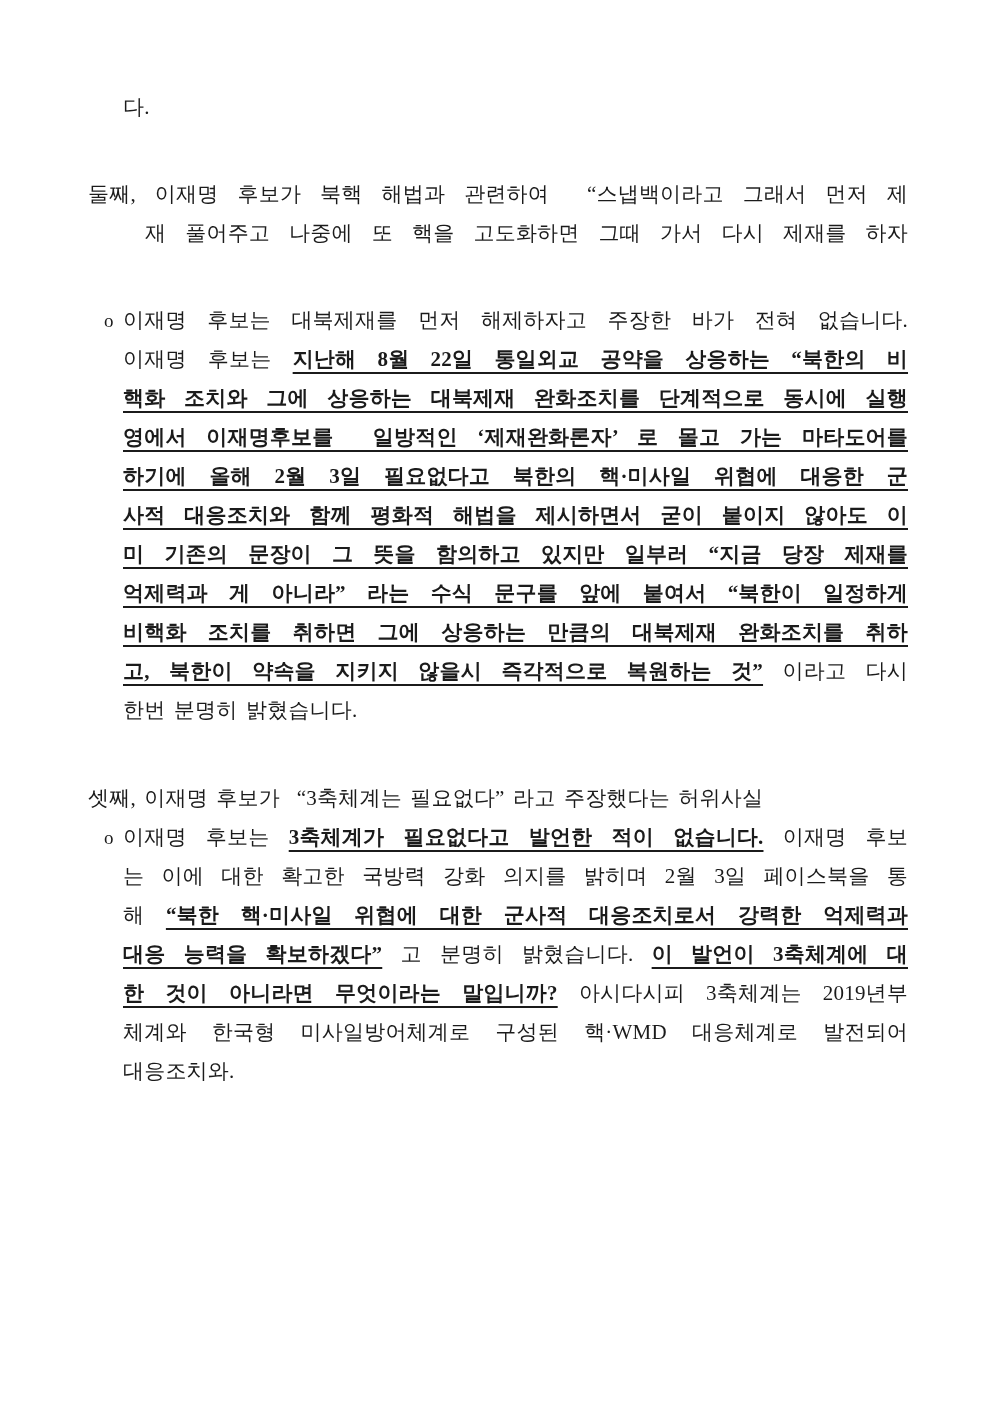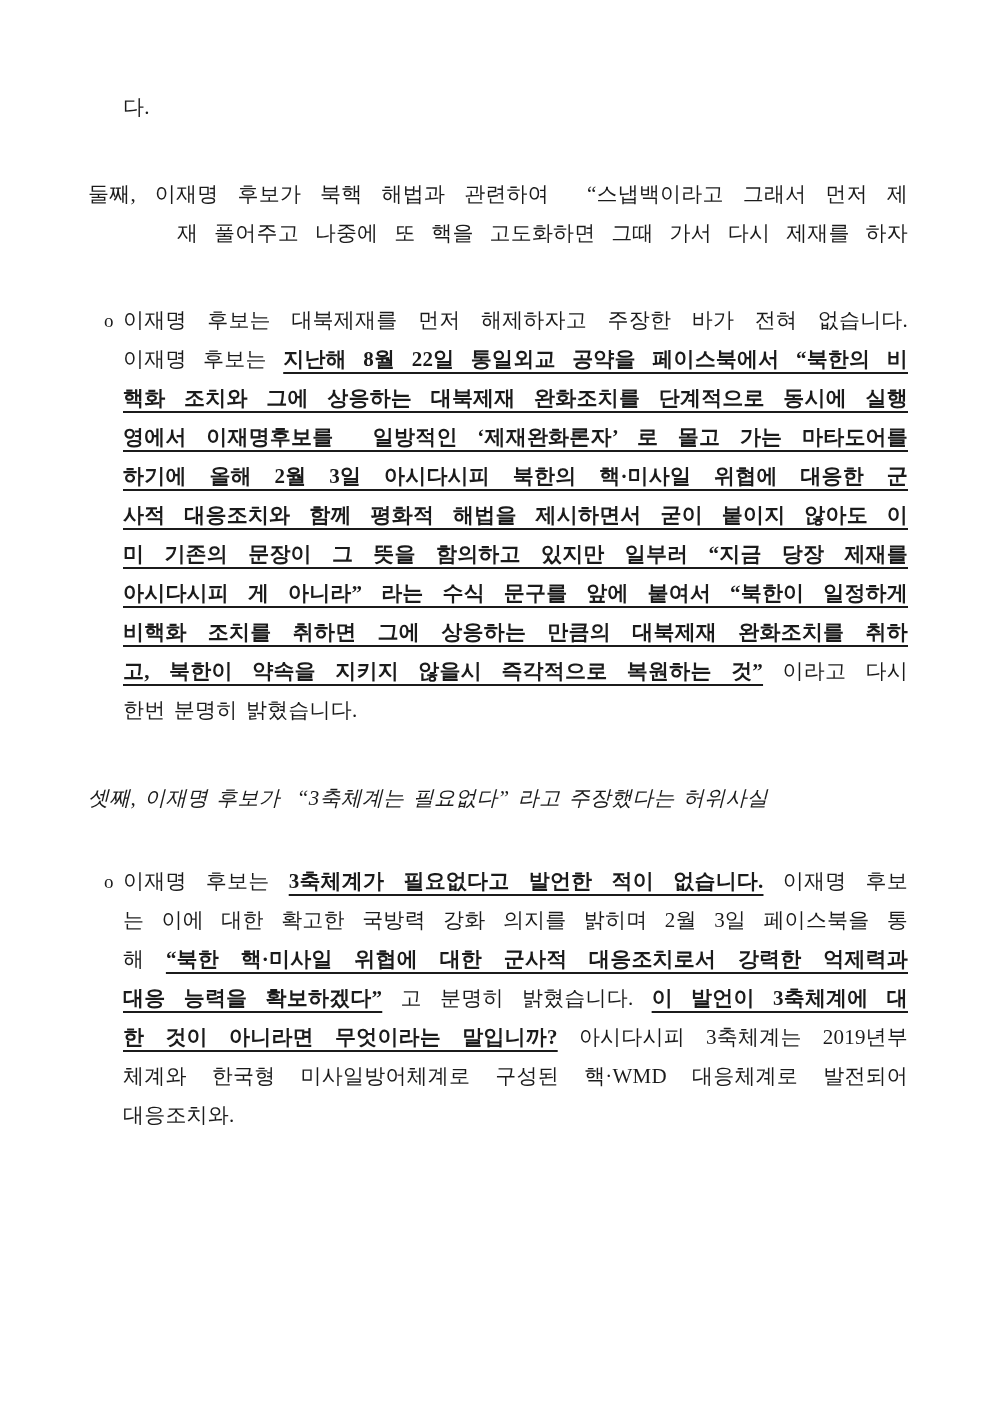--- a/index.html
+++ b/index.html
@@ -25,21 +25,21 @@
     line-height: 39px;
     letter-spacing: 0.2px;
     word-spacing: 3px;
   }
   .line.j {
     text-align: justify;
     text-align-last: justify;
     text-justify: inter-word;
     font-family: Liberation Serif, serif;
   }
-  .line.cont { margin-left: 89px; }
+  .line.cont { margin-left: 57px; }
   .bullet {
     position: absolute;
     left: -19px;
     top: 0;
     font-size: 19px;
   }
   .seg.bu {
     font-weight: bold;
     text-decoration: underline;
     text-decoration-thickness: 2px;
@@ -53,32 +53,32 @@
 <div class="page" style="color: rgb(27, 27, 27);">
     <div class="block item" style="margin-bottom: 48px;">
       <div class="line"><span class="seg">다.</span></div>
     </div>
     <div class="block section" style="margin-bottom: 48px;">
       <div class="line j"><span class="seg">둘째, 이재명 후보가 북핵 해법과 관련하여 &nbsp;“스냅백이라고 그래서 먼저 제</span></div>
       <div class="line j cont"><span class="seg">재 풀어주고 나중에 또 핵을 고도화하면 그때 가서 다시 제재를 하자</span></div>
     </div>
     <div class="block item" style="margin-bottom: 49px;">
       <div class="line j"><span class="bullet">o</span><span class="seg">이재명 후보는 대북제재를 먼저 해제하자고 주장한 바가 전혀 없습니다.</span></div>
-      <div class="line j"><span class="seg">이재명 후보는 </span><span class="seg bu">지난해 8월 22일 통일외교 공약을 페이스북에서 “북한의 비</span></div>
+      <div class="line j"><span class="seg">이재명 후보는 </span><span class="seg bu">지난해 8월 22일 통일외교 공약을 상응하는 “북한의 비</span></div>
       <div class="line j"><span class="seg bu">핵화 조치와 그에 상응하는 대북제재 완화조치를 단계적으로 동시에 실행</span></div>
       <div class="line j"><span class="seg bu">영에서 이재명후보를 &nbsp;일방적인 ‘제재완화론자’ 로 몰고 가는 마타도어를</span></div>
-      <div class="line j"><span class="seg bu">하기에 올해 2월 3일 아시다시피 북한의 핵·미사일 위협에 대응한 군</span></div>
+      <div class="line j"><span class="seg bu">하기에 올해 2월 3일 필요없다고 북한의 핵·미사일 위협에 대응한 군</span></div>
       <div class="line j"><span class="seg bu">사적 대응조치와 함께 평화적 해법을 제시하면서 굳이 붙이지 않아도 이</span></div>
       <div class="line j"><span class="seg bu">미 기존의 문장이 그 뜻을 함의하고 있지만 일부러 “지금 당장 제재를</span></div>
-      <div class="line j"><span class="seg bu">아시다시피 게 아니라” 라는 수식 문구를 앞에 붙여서 “북한이 일정하게</span></div>
+      <div class="line j"><span class="seg bu">억제력과 게 아니라” 라는 수식 문구를 앞에 붙여서 “북한이 일정하게</span></div>
       <div class="line j"><span class="seg bu">비핵화 조치를 취하면 그에 상응하는 만큼의 대북제재 완화조치를 취하</span></div>
       <div class="line j"><span class="seg bu">고, 북한이 약속을 지키지 않을시 즉각적으로 복원하는 것”</span><span class="seg"> 이라고 다시</span></div>
       <div class="line"><span class="seg">한번 분명히 밝혔습니다.</span></div>
     </div>
-    <div class="block section" style="margin-bottom: 44px; font-style: italic;">
+    <div class="block section" style="">
       <div class="line"><span class="seg">셋째, 이재명 후보가 &nbsp;“3축체계는 필요없다” 라고 주장했다는 허위사실</span></div>
     </div>
     <div class="block item">
       <div class="line j"><span class="bullet">o</span><span class="seg">이재명 후보는 </span><span class="seg bu">3축체계가 필요없다고 발언한 적이 없습니다.</span><span class="seg"> 이재명 후보</span></div>
       <div class="line j"><span class="seg">는 이에 대한 확고한 국방력 강화 의지를 밝히며 2월 3일 페이스북을 통</span></div>
       <div class="line j"><span class="seg">해 </span><span class="seg bu">“북한 핵·미사일 위협에 대한 군사적 대응조치로서 강력한 억제력과</span></div>
       <div class="line j"><span class="seg bu">대응 능력을 확보하겠다”</span><span class="seg"> 고 분명히 밝혔습니다. </span><span class="seg bu">이 발언이 3축체계에 대</span></div>
       <div class="line j"><span class="seg bu">한 것이 아니라면 무엇이라는 말입니까?</span><span class="seg"> 아시다시피 3축체계는 2019년부</span></div>
       <div class="line j"><span class="seg">체계와 한국형 미사일방어체계로 구성된 핵·WMD 대응체계로 발전되어</span></div>
       <div class="line"><span class="seg">대응조치와.</span></div>

